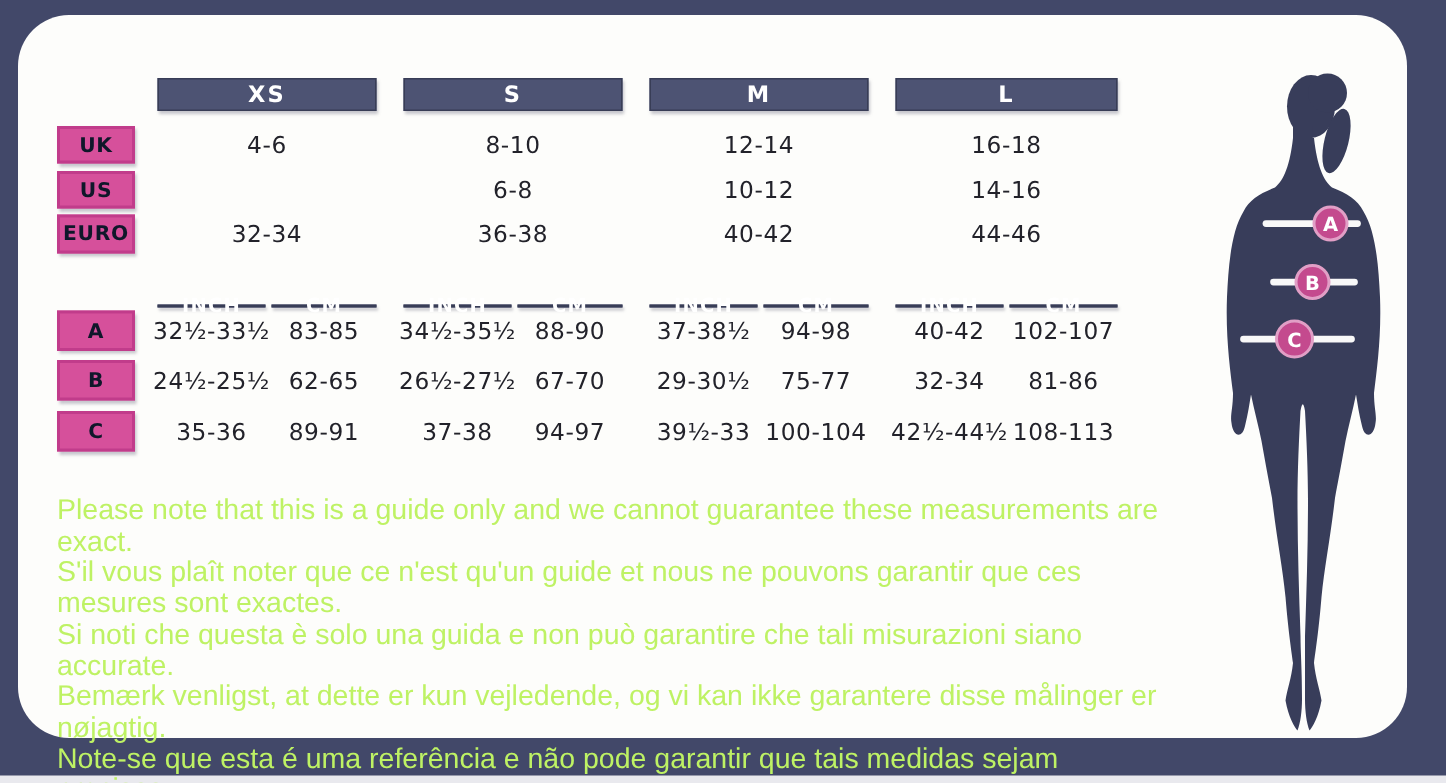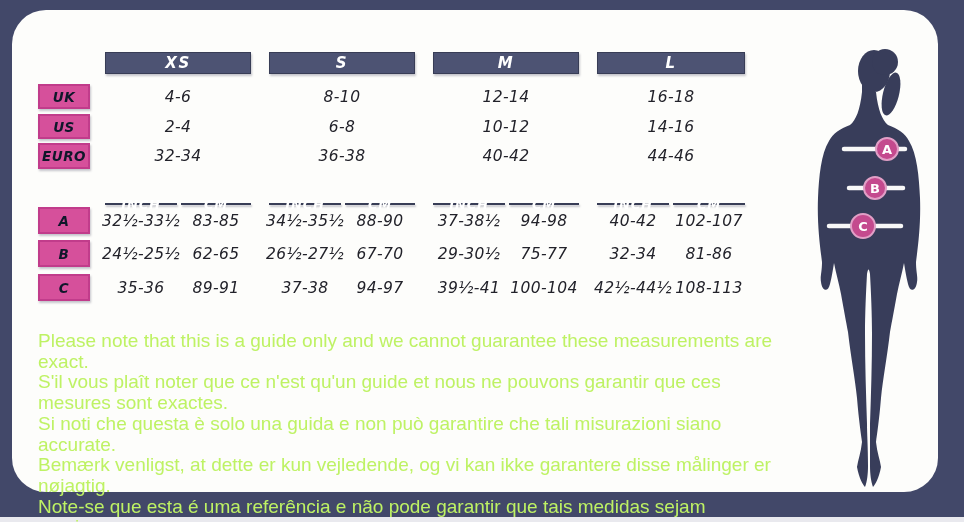--- a/index.html
+++ b/index.html
@@ -11,21 +11,20 @@
   .bottom-strip{position:absolute;left:0;right:0;bottom:0;height:5px;background:#e9e9ee;}
   .card{
     position:absolute;left:12px;top:10px;right:26px;bottom:30px;
     background:#fdfdfb;border-radius:34px;
   }
   
   .size-table{
     position:absolute;left:38px;top:52px;display:grid;
     grid-template-columns:52px 15px 72px 4px 70px 18px 72px 4px 70px 18px 72px 4px 70px 18px 72px 4px 72px;
     grid-template-rows:22px 10px 25px 5px 25px 4px 26px 10px 22px 6px 27px 6px 27px 7px 27px;
-    font-style:italic;
   }
   .cell{display:flex;align-items:center;justify-content:center;}
   .nav-head{
     background:#4d5373;border:1px solid #383d56;color:#fff;
     font-weight:bold;font-size:15px;letter-spacing:1.5px;
     box-shadow:1px 2px 2px rgba(95,95,115,.35);
   }
   .unit-head{font-size:13px;letter-spacing:.8px;margin-top:24px;}
   .pink{
     background:#d6509b;border:2px solid #c13c8b;color:#0f172a;
@@ -62,21 +61,20 @@
     <div class="cell nav-head gcm  gr1">M</div>
     <div class="cell nav-head gcl  gr1">L</div>
 
     <div class="cell pink gc1 gr3">UK</div>
     <div class="cell val gcxs gr3">4-6</div>
     <div class="cell val gcs  gr3">8-10</div>
     <div class="cell val gcm  gr3">12-14</div>
     <div class="cell val gcl  gr3">16-18</div>
 
     <div class="cell pink gc1 gr5">US</div>
-    <div class="cell val gcxs gr5">2-4</div>
     <div class="cell val gcs  gr5">6-8</div>
     <div class="cell val gcm  gr5">10-12</div>
     <div class="cell val gcl  gr5">14-16</div>
 
     <div class="cell pink gc1 gr7">EURO</div>
     <div class="cell val gcxs gr7">32-34</div>
     <div class="cell val gcs  gr7">36-38</div>
     <div class="cell val gcm  gr7">40-42</div>
     <div class="cell val gcl  gr7">44-46</div>
 
@@ -107,21 +105,21 @@
     <div class="cell val gc11 gr13">29-30½</div>
     <div class="cell val gc13 gr13">75-77</div>
     <div class="cell val gc15 gr13">32-34</div>
     <div class="cell val gc17 gr13">81-86</div>
 
     <div class="cell pink gc1 gr15">C</div>
     <div class="cell val gc3  gr15">35-36</div>
     <div class="cell val gc5  gr15">89-91</div>
     <div class="cell val gc7  gr15">37-38</div>
     <div class="cell val gc9  gr15">94-97</div>
-    <div class="cell val gc11 gr15">39½-41</div>
+    <div class="cell val gc11 gr15">39½-33</div>
     <div class="cell val gc13 gr15">100-104</div>
     <div class="cell val gc15 gr15">42½-44½</div>
     <div class="cell val gc17 gr15">108-113</div>
   </div>
 
   <div class="disclaimer">
     <div>Please note that this is a guide only and we cannot guarantee these measurements are exact.</div>
     <div>S'il vous plaît noter que ce n'est qu'un guide et nous ne pouvons garantir que ces mesures sont exactes.</div>
     <div>Si noti che questa è solo una guida e non può garantire che tali misurazioni siano accurate.</div>
     <div>Bemærk venligst, at dette er kun vejledende, og vi kan ikke garantere disse målinger er nøjagtig.</div>

